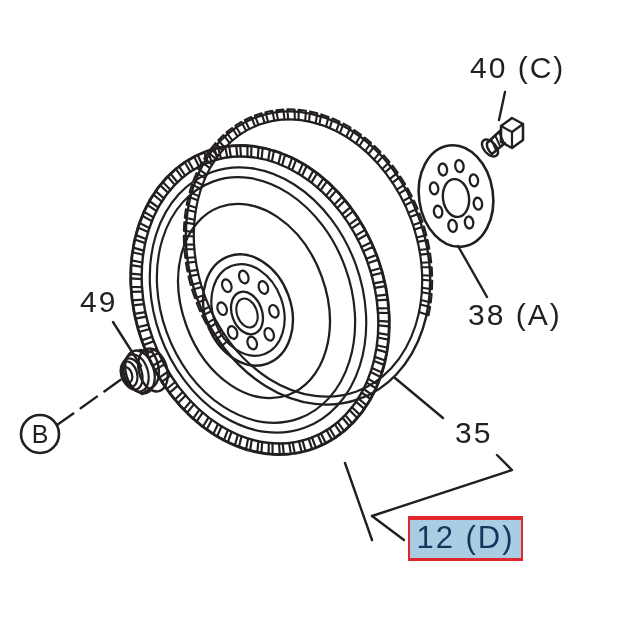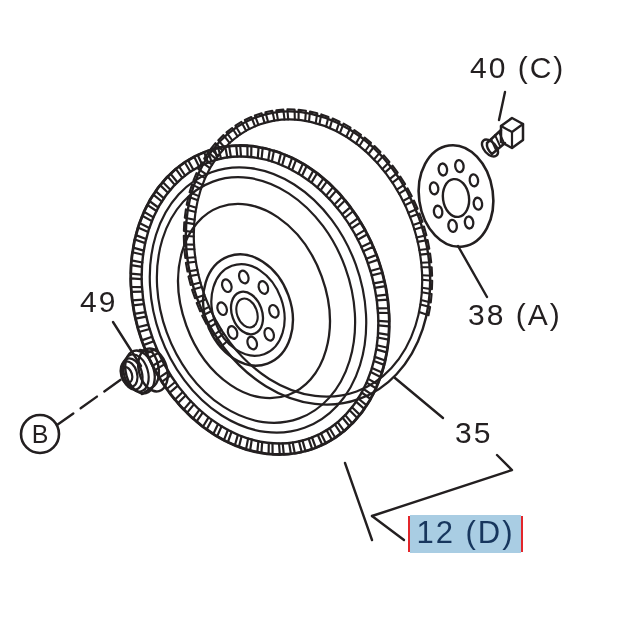--- a/index.html
+++ b/index.html
@@ -299,17 +299,17 @@
       </g>
     </g>
 
     <text class="callout-text" x="470" y="78">40 (C)</text>
     <text class="callout-text" x="468" y="325">38 (A)</text>
     <text class="callout-text" x="80" y="312">49</text>
     <text class="callout-text" x="455" y="443">35</text>
     <text class="ref-letter" x="40" y="443" text-anchor="middle">B</text>
   </svg>
 
-  <div id="highlight-box" style="left: 408px; top: 516px; width: 115px; height: 36px; border-color: rgb(227, 38, 43); text-align: center;">
+  <div id="highlight-box" style="left: 408px; top: 516px; width: 115px; height: 45px; border-color: rgb(227, 38, 43); text-align: center;">
     <span id="highlight-inner" style="background: rgb(169, 205, 227); color: rgb(23, 54, 93);">12 (D)</span>
   </div>
 
 </div>
 
 </body></html>

